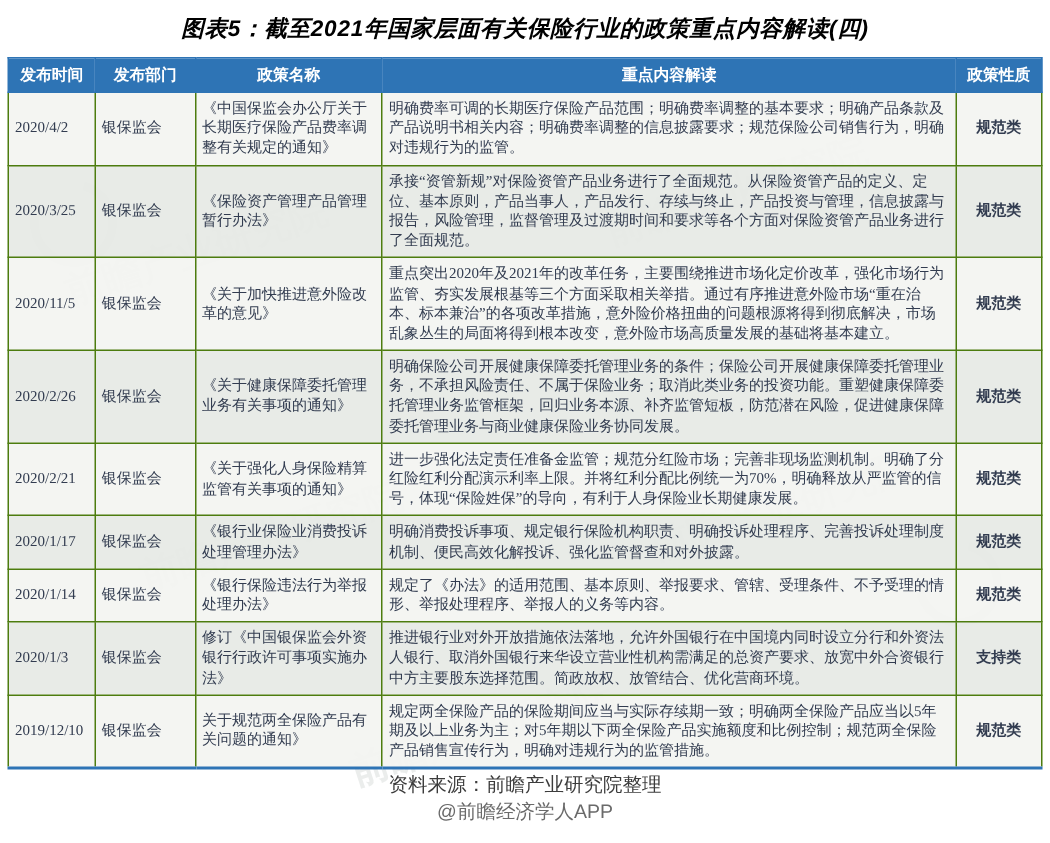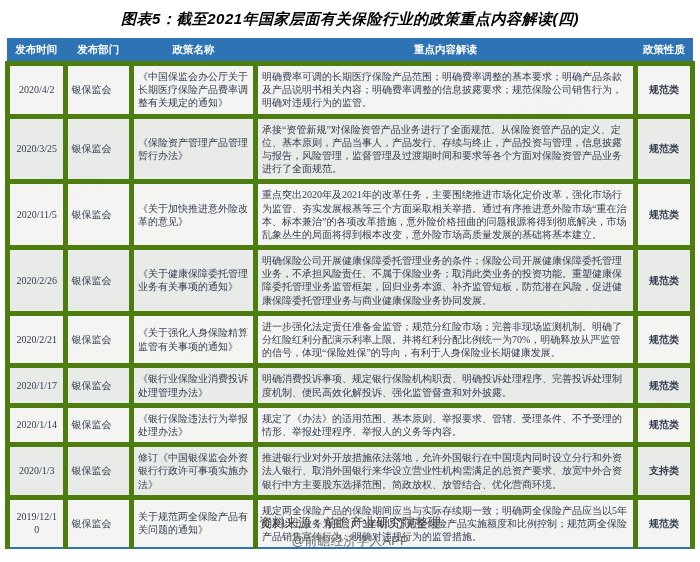--- a/index.html
+++ b/index.html
@@ -33,30 +33,30 @@
   .policy-table th{
     background:#2e74b5;
     color:#ffffff;
     font-weight:bold;
     font-size:10.5px;
     padding:4px 2px;
     border:1px solid #2e74b5;
     text-align:center;
   }
   .policy-table td{
-    border:5px solid #4d7c0f;
+    border:1px solid #4d7c0f;
     padding:4px 4px;
     line-height:1.32;
     vertical-align:middle;
     word-break:break-all;
   }
   .policy-table tr:last-child td{border-bottom:2px solid #2e74b5;}
   tr.row-odd td{background:rgba(243,244,241,0.92);}
   tr.row-even td{background:rgba(230,233,229,0.92);}
-  td.cell-date{text-align:center;padding-right:3px;font-family:Liberation Serif, serif;}
+  td.cell-date{text-align:left;padding-right:3px;font-family:Liberation Serif, serif;}
   td.cell-dept{text-align:left;}
   td.cell-policy{text-align:left;}
   td.cell-content{text-align:left;}
   td.cell-nature{text-align:center;font-weight:bold;}
   .footer-bar{
     position:absolute;
     left:8px;right:8px;bottom:12px;
     display:flex;
     justify-content:space-between;
     align-items:center;

